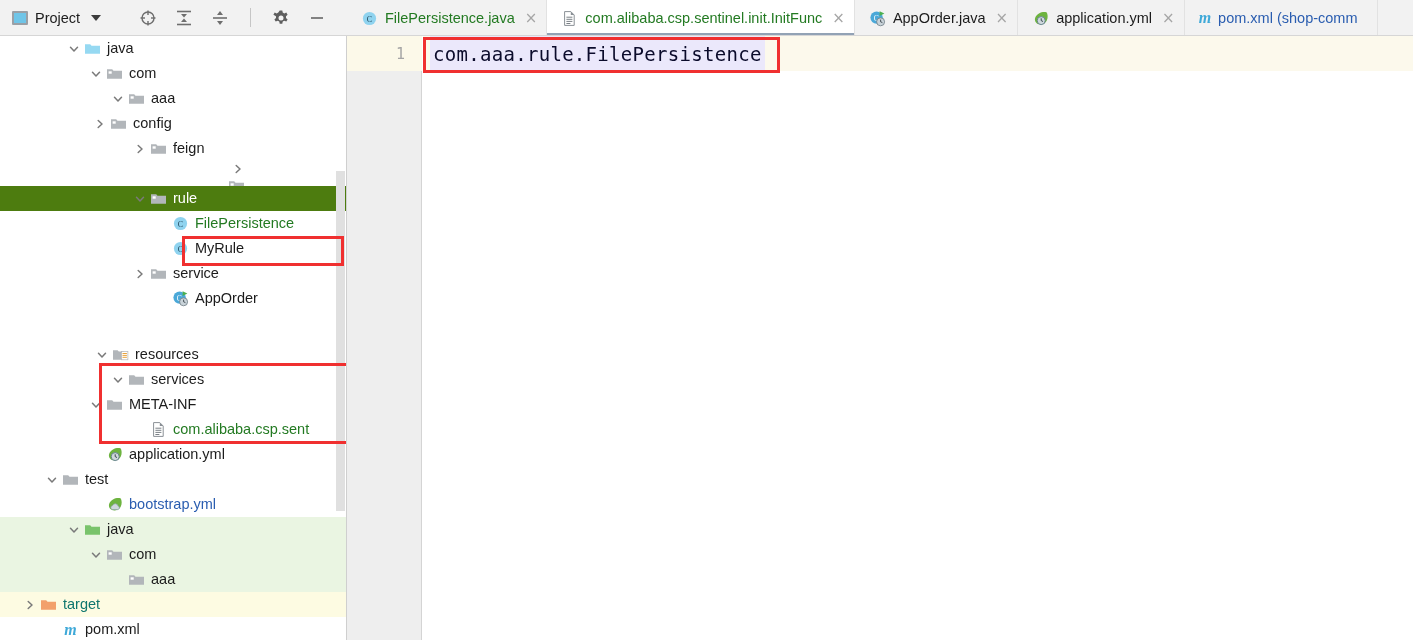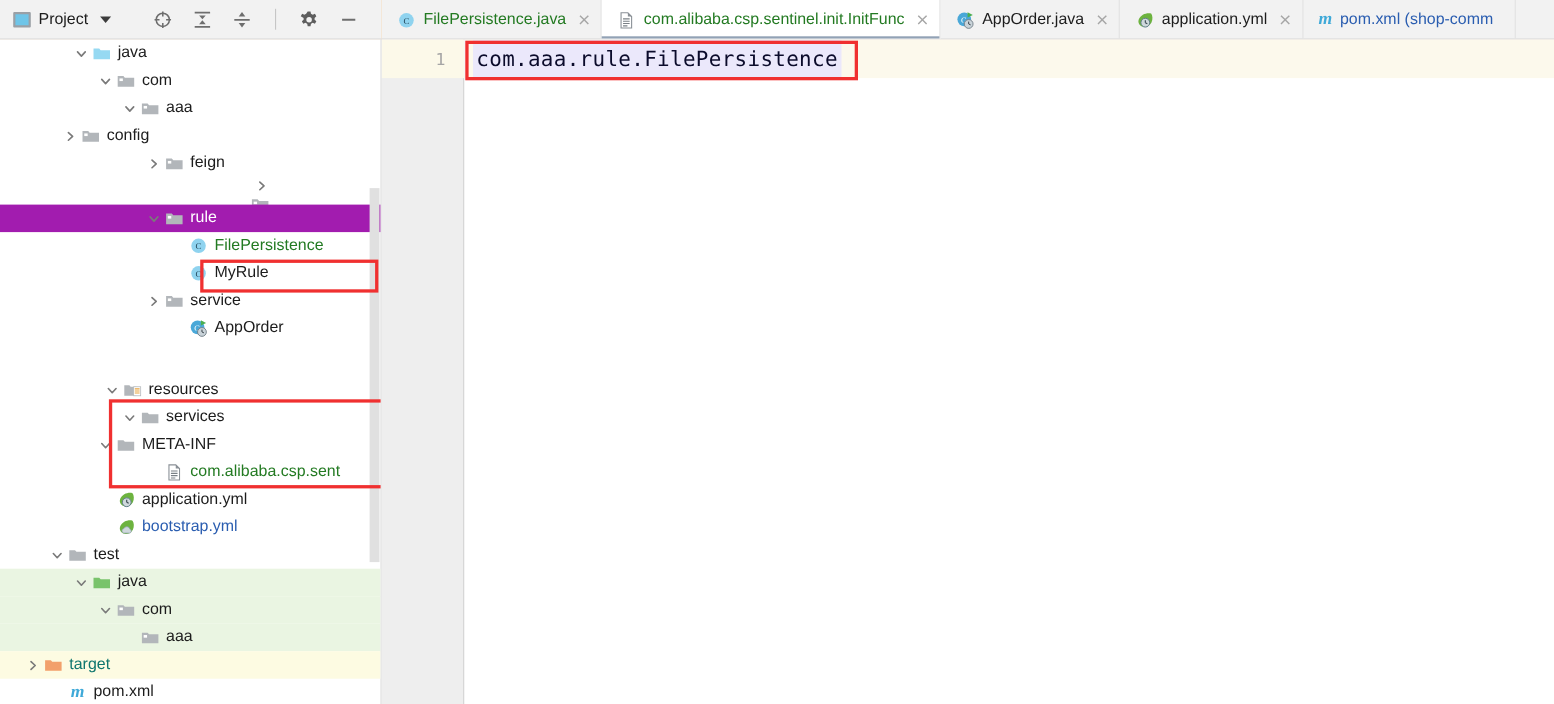--- a/index.html
+++ b/index.html
@@ -72,21 +72,21 @@
     border-right: 1px solid #cfcfcf;
   }
   .tree { position: relative; }
   .row {
     height: 25px; display: flex; align-items: center;
     font-size: 14.5px; color: #1c1c1c; white-space: nowrap;
     position: relative;
   }
   .row.band-test { background: #eaf5e2; }
   .row.band-target { background: #fdfbe2; }
-  .row.selected { background: #a21caf; color: #ffffff; }
+  .row.selected { background: #4d7c0f; color: #ffffff; }
   .twisty {
     width: 16px; height: 16px; flex: 0 0 16px;
     display: flex; align-items: center; justify-content: center;
     margin-right: 2px;
   }
   .twisty svg { display: block; }
   .ficon { width: 17px; height: 17px; flex: 0 0 17px; margin-right: 6px; display: flex; align-items: center; justify-content: center; }
   .lbl { line-height: 1; }
   .lbl.green { color: #237a22; }
   .lbl.blue  { color: #2a5db0; }
@@ -284,21 +284,21 @@
               </svg>
             </span>
             <span class="ficon">
               <svg width="17" height="17" viewBox="0 0 17 17">
                 <path d="M1 4.2h5.2l1.3 1.5H16v8.1H1z" fill="#b2b6ba"></path>
                 <rect x="2.6" y="6.3" width="3.1" height="2.4" fill="#ffffff"></rect>
               </svg>
             </span>
             <span class="lbl">aaa</span>
           </div>
-          <div class="row" style="padding-left: 56px;">
+          <div class="row" style="padding-left: 92px;">
             <span class="twisty">
               <svg width="12" height="12" viewBox="0 0 12 12">
                 <polyline points="4.2,2.5 8,6 4.2,9.5" fill="none" stroke="#7a7a7a" stroke-width="1.5" stroke-linecap="round" stroke-linejoin="round"></polyline>
               </svg>
             </span>
             <span class="ficon">
               <svg width="17" height="17" viewBox="0 0 17 17">
                 <path d="M1 4.2h5.2l1.3 1.5H16v8.1H1z" fill="#b2b6ba"></path>
                 <rect x="2.6" y="6.3" width="3.1" height="2.4" fill="#ffffff"></rect>
               </svg>
@@ -457,42 +457,42 @@
             <span class="ficon">
               <svg width="17" height="17" viewBox="0 0 17 17">
                 <path d="M14.5 2.3c-3.5-1.2-9.4.6-11.2 5.2-1.1 2.8.3 5.6 2.9 6.6 3.3 1.2 7-.4 8.6-3.6 1.4-2.9 1-6.5-.3-8.2z" fill="#6db33f"></path>
                 <circle cx="9.2" cy="10.6" r="4" fill="#cfd8dc" stroke="#607d8b" stroke-width="0.9"></circle>
                 <line x1="9.2" y1="10.6" x2="9.2" y2="8.3" stroke="#37474f" stroke-width="1"></line>
                 <line x1="9.2" y1="10.6" x2="11" y2="11.5" stroke="#37474f" stroke-width="1"></line>
               </svg>
             </span>
             <span class="lbl">application.yml</span>
           </div>
+          <div class="row" style="padding-left: 44px;">
+            <span class="twisty">
+              <svg width="12" height="12" viewBox="0 0 12 12">
+                <polyline points="2.5,4.2 6,8 9.5,4.2" fill="none" stroke="#7a7a7a" stroke-width="1.5" stroke-linecap="round" stroke-linejoin="round"></polyline>
+              </svg>
+            </span>
+            <span class="ficon">
+              <svg width="17" height="17" viewBox="0 0 17 17">
+                <path d="M1 4.2h5.2l1.3 1.5H16v8.1H1z" fill="#b2b6ba"></path>
+              </svg>
+            </span>
+            <span class="lbl">test</span>
+          </div>
           <div class="row" style="padding-left: 88px;">
             <span class="twisty"></span>
             <span class="ficon">
               <svg width="17" height="17" viewBox="0 0 17 17">
                 <path d="M14.5 2.3c-3.5-1.2-9.4.6-11.2 5.2-1.1 2.8.3 5.6 2.9 6.6 3.3 1.2 7-.4 8.6-3.6 1.4-2.9 1-6.5-.3-8.2z" fill="#6db33f"></path>
                 <path d="M6.4 13.6a2.1 2.1 0 0 1 .2-4.1 2.9 2.9 0 0 1 5.5.6 1.8 1.8 0 0 1-.3 3.5z" fill="#cfd8dc" stroke="#90a4ae" stroke-width="0.7"></path>
               </svg>
             </span>
             <span class="lbl blue">bootstrap.yml</span>
-          </div>
-          <div class="row" style="padding-left: 44px;">
-            <span class="twisty">
-              <svg width="12" height="12" viewBox="0 0 12 12">
-                <polyline points="2.5,4.2 6,8 9.5,4.2" fill="none" stroke="#7a7a7a" stroke-width="1.5" stroke-linecap="round" stroke-linejoin="round"></polyline>
-              </svg>
-            </span>
-            <span class="ficon">
-              <svg width="17" height="17" viewBox="0 0 17 17">
-                <path d="M1 4.2h5.2l1.3 1.5H16v8.1H1z" fill="#b2b6ba"></path>
-              </svg>
-            </span>
-            <span class="lbl">test</span>
           </div>
           <div class="row band-test" style="padding-left: 66px;">
             <span class="twisty">
               <svg width="12" height="12" viewBox="0 0 12 12">
                 <polyline points="2.5,4.2 6,8 9.5,4.2" fill="none" stroke="#7a7a7a" stroke-width="1.5" stroke-linecap="round" stroke-linejoin="round"></polyline>
               </svg>
             </span>
             <span class="ficon">
               <svg width="17" height="17" viewBox="0 0 17 17">
                 <path d="M1 4.2h5.2l1.3 1.5H16v8.1H1z" fill="#79c36b"></path>

